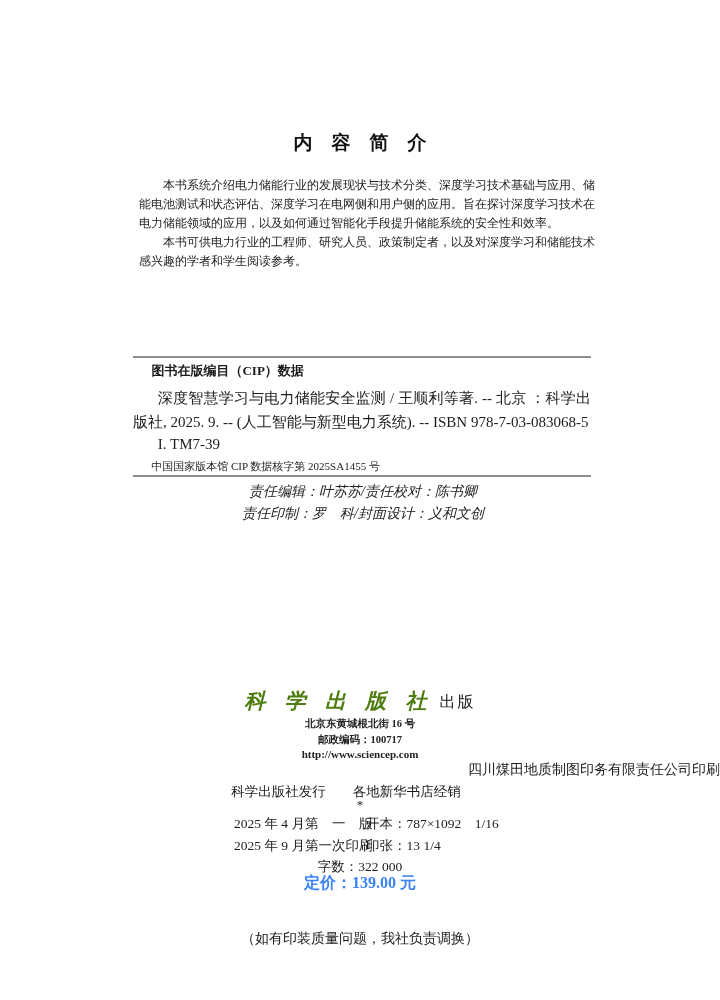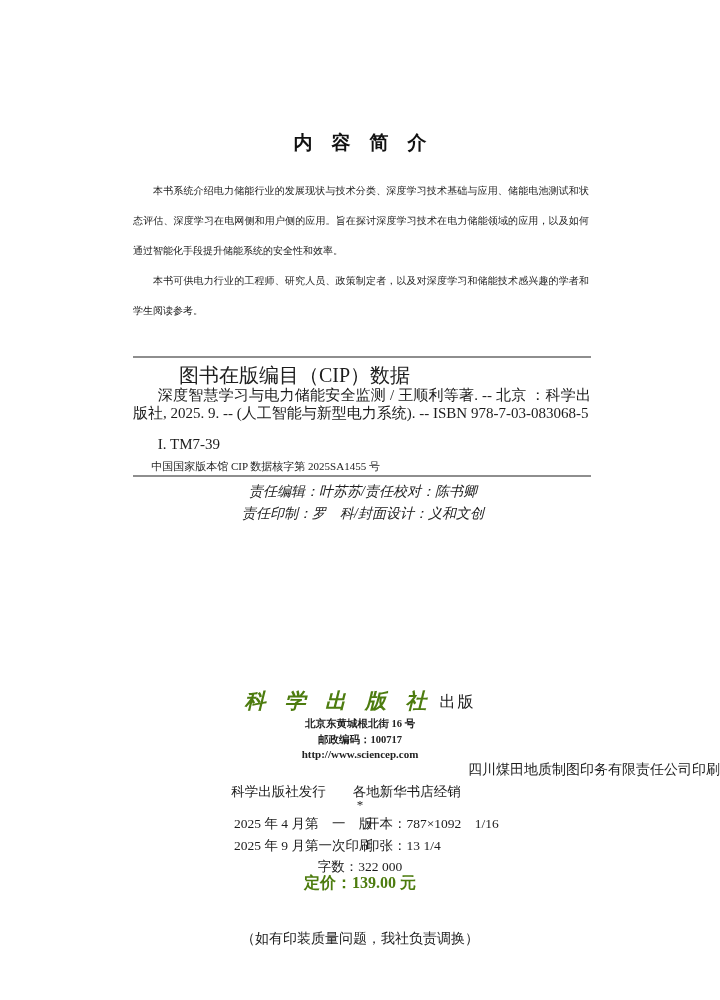--- a/index.html
+++ b/index.html
@@ -18,42 +18,42 @@
 
   .title {
     top: 114px; left: 0; width: 720px;
     text-align: center;
     font-size: 19px;
     font-weight: bold;
     color: #111;
   }
 
   .intro {
-    top: 160px; left: 133px; width: 456px;
-    font-size: 10px;
-    line-height: 30px;
+    top: 160px; left: 139px; width: 456px;
+    font-size: 12px;
+    line-height: 19px;
     text-align: justify;
   }
   .intro p { text-indent: 2em; }
 
   .rule {
     left: 133px; width: 458px; height: 2px;
     background: #8e8e8e;
   }
   .rule-1 { top: 340px; }
   .rule-2 { top: 459px; }
 
   .cip-heading {
-    top: 346px; left: 146px; width: 458px;
-    font-size: 20px; font-weight: normal;
+    top: 346px; left: 130px; width: 458px;
+    font-size: 13px; font-weight: bold;
     text-indent: 1.65em;
   }
   .cip-entry {
     top: 370px; left: 133px; width: 458px;
-    font-size: 15px; line-height: 18px;
+    font-size: 15px; line-height: 24px;
     text-indent: 1.65em;
     text-align: justify;
   }
   .cip-class {
     top: 420px; left: 133px; width: 458px;
     font-size: 15px; text-indent: 1.65em;
   }
   .cip-record {
     top: 443px; left: 133px; width: 458px;
     font-size: 11px; text-indent: 1.65em;
@@ -118,21 +118,21 @@
   .colophon-row-1 { top: 799px; }
   .colophon-row-2 { top: 821px; }
 
   .word-count {
     top: 842px; left: 0; width: 720px;
     text-align: center; font-size: 13.5px;
   }
   .price {
     top: 857px; left: 0; width: 720px;
     text-align: center;
-    font-size: 16px; font-weight: bold; color: #4d7c0f;
+    font-size: 16px; font-weight: bold; color: #3b82f6;
   }
   .note {
     top: 914px; left: 0; width: 720px;
     text-align: center; font-size: 14px;
   }
 </style>
 </head>
 <body>
 
 <div class="page">

